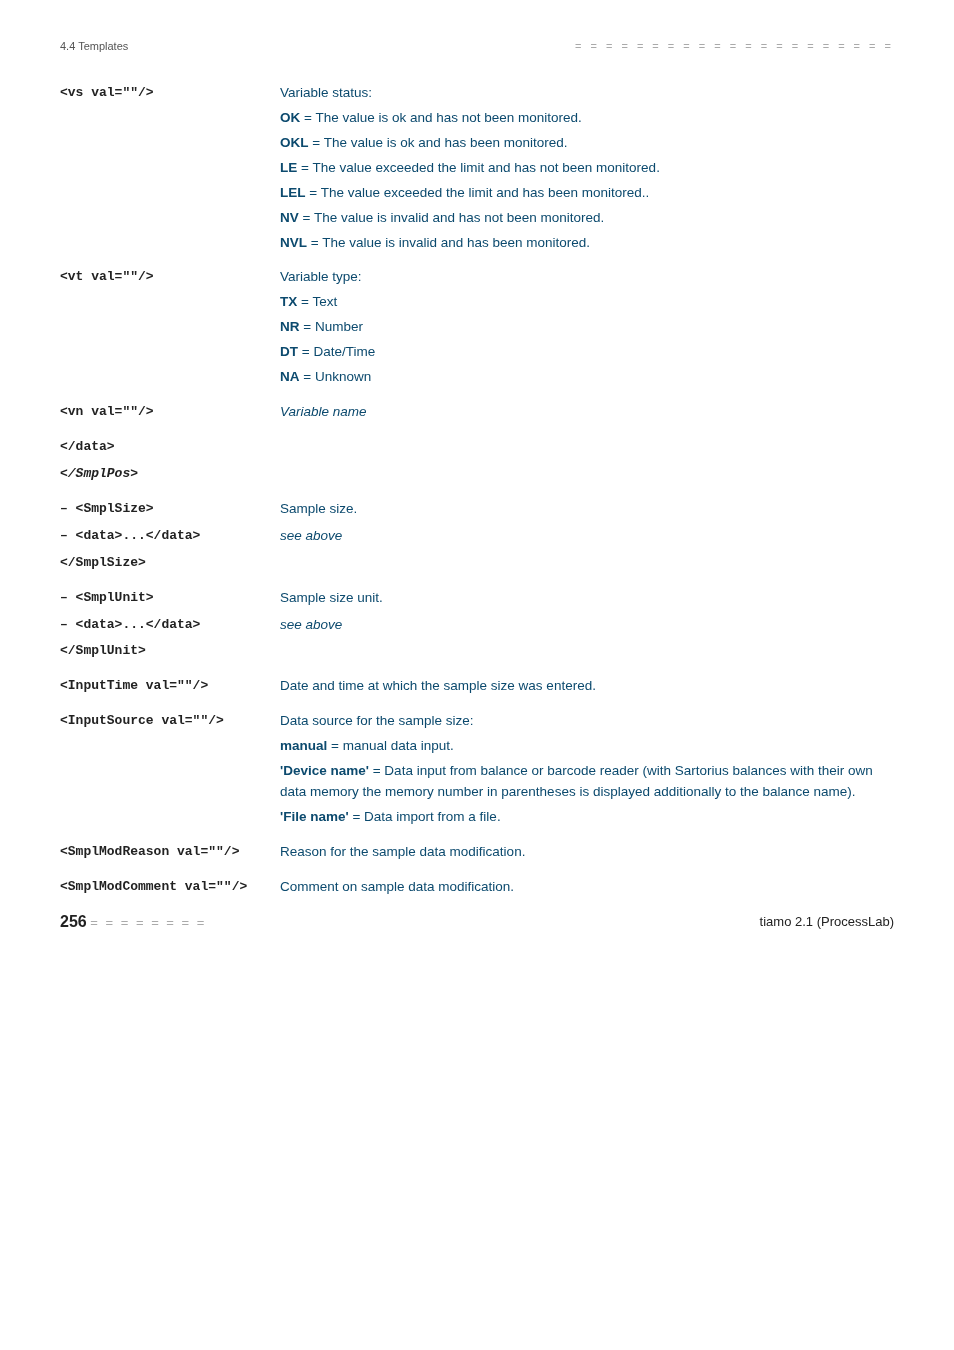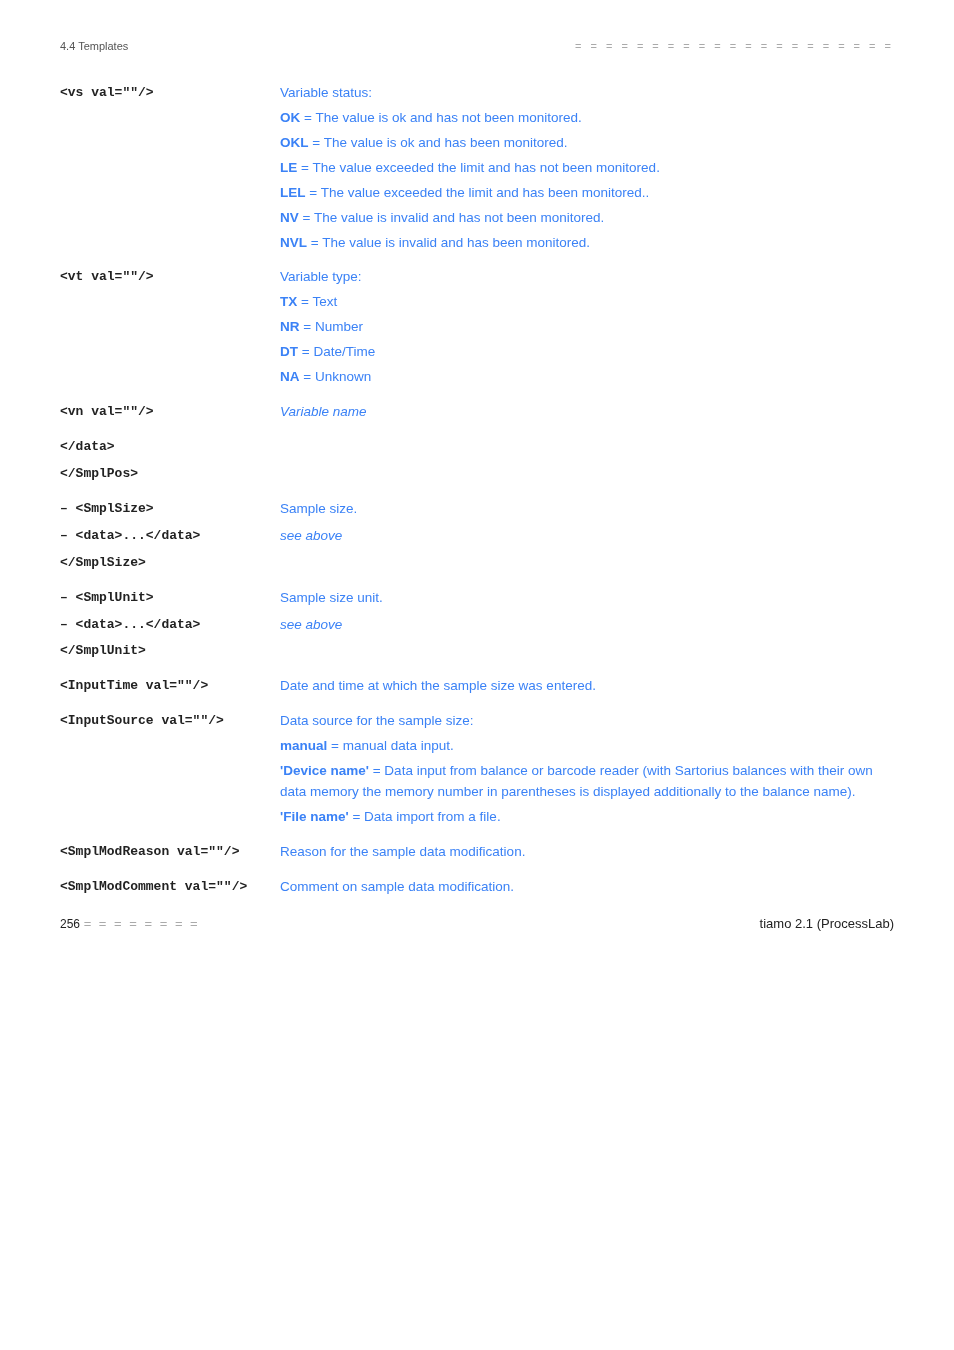--- a/index.html
+++ b/index.html
@@ -47,21 +47,21 @@
       width: 220px;
       font-weight: bold;
       font-family: 'Courier New', Courier, monospace;
       font-size: 13.5px;
       padding-left: 10px;
       padding-right: 20px;
       white-space: nowrap;
     }
     .col-desc {
       padding-left: 10px;
-      color: #3b82f6;
+      color: #0c4a6e;
     }
     .desc-line {
       margin-bottom: 4px;
     }
     .desc-line:last-child {
       margin-bottom: 0;
     }
     b, strong {
       font-weight: bold;
     }
@@ -132,21 +132,21 @@
           </td>
         </tr>
         <tr>
           <td style="height: 8px;"></td>
           <td></td>
         </tr>
         <tr style="margin-top: 6px;">
           <td class="col-tag"><span style="font-family: &quot;Courier New&quot;, Courier, monospace; font-weight: bold; font-size: 13px;">&lt;/data&gt;</span></td>
           <td class="col-desc"></td>
         </tr>
-        <tr style="margin-top: 16px;">
+        <tr style="margin-top: 16px; font-style: italic;">
           <td class="col-tag"><span style="font-family: &quot;Courier New&quot;, Courier, monospace; font-weight: bold; font-size: 13px;">&lt;/SmplPos&gt;</span></td>
           <td class="col-desc"></td>
         </tr>
         <tr>
           <td style="height: 8px;"></td>
           <td></td>
         </tr>
         <tr style="margin-top: 12px;">
           <td class="col-tag"><span style="font-family: &quot;Courier New&quot;, Courier, monospace; font-weight: bold; font-size: 13px;">– &lt;SmplSize&gt;</span></td>
           <td class="col-desc">
@@ -224,18 +224,18 @@
           <td class="col-tag"><span style="font-family: &quot;Courier New&quot;, Courier, monospace; font-weight: bold; font-size: 13px;">&lt;SmplModComment val=""/&gt;</span></td>
           <td class="col-desc">
             <div class="desc-line">Comment on sample data modification.</div>
           </td>
         </tr>
       </tbody>
   </table>
 
   <div class="footer">
     <div>
-      <span style="font-size:12px;font-weight:normal;">256</span>
+      <span style="font-size:16px;font-weight:bold;">256</span>
       <span class="footer-dots">= = = = = = = =</span>
     </div>
     <div>tiamo 2.1 (ProcessLab)</div>
   </div>
 </div>
 
 </body></html>

